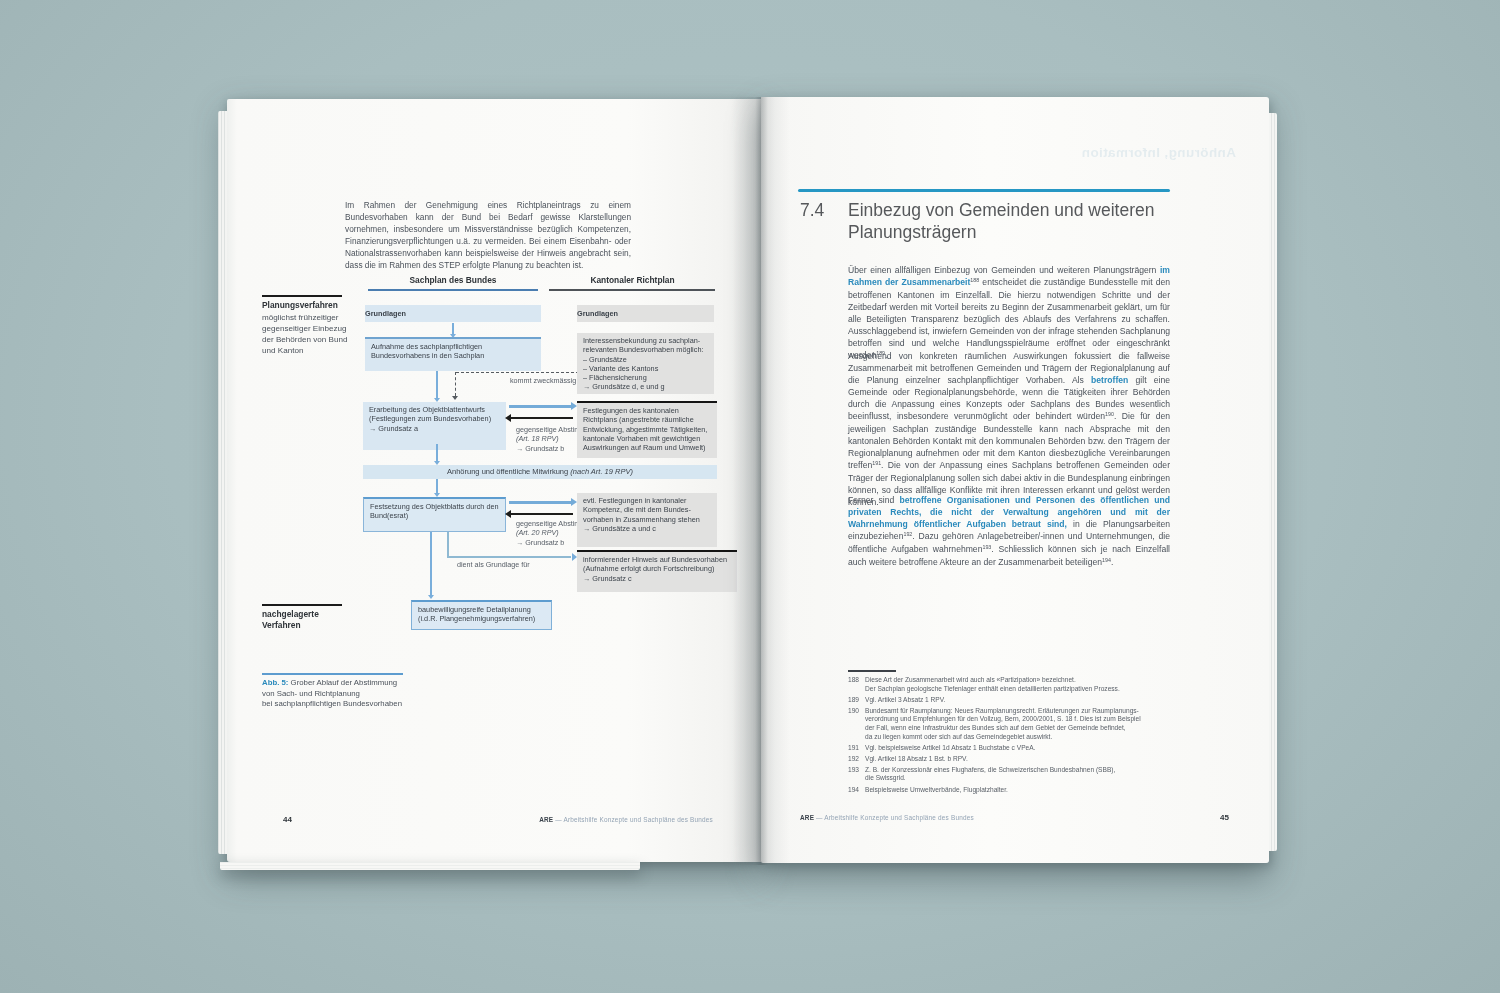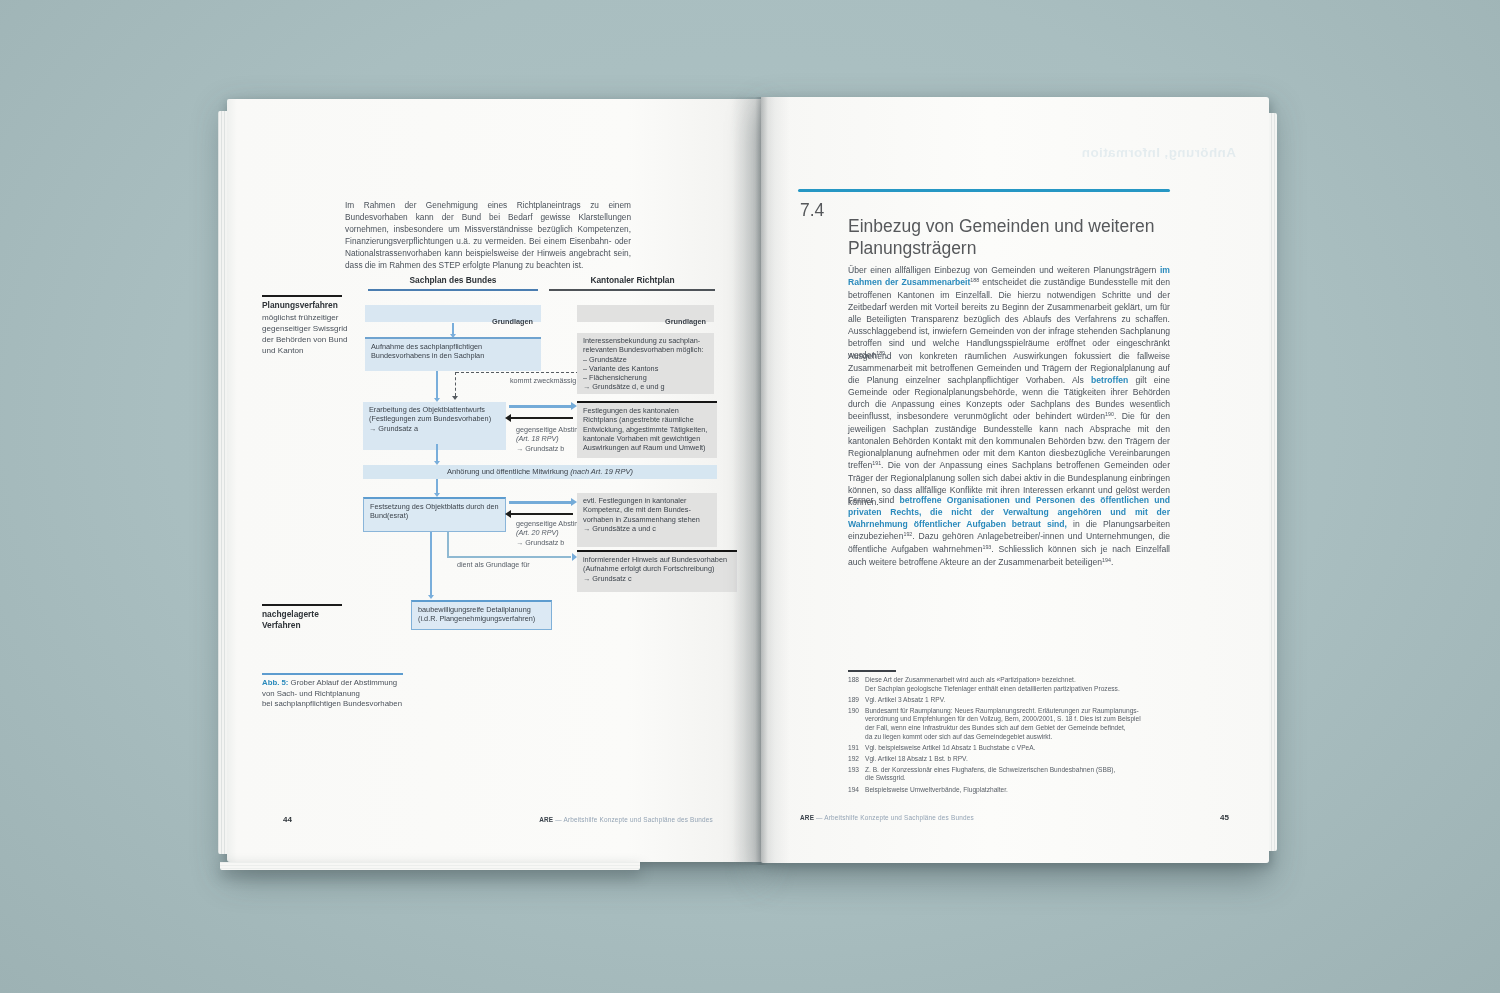--- a/index.html
+++ b/index.html
@@ -54,21 +54,21 @@
   .lp-side-body{left:35px;top:213px;width:95px;font-size:8.1px;line-height:11px;color:#4b525b;}
   .colhdr{position:absolute;top:176px;font-size:8.4px;font-weight:bold;color:#2e3338;text-align:center;}
   .colhdr-l{left:138px;width:176px;}
   .colhdr-r{left:322px;width:167px;}
   .ul-blue{left:141px;top:190px;width:170px;height:2px;background:#4a7db0;}
   .ul-dark{left:322px;top:190px;width:166px;height:2px;background:#4e5358;}
 
   .fbox{position:absolute;font-size:7.3px;line-height:9.3px;color:#3c434b;padding:3px 6px;box-sizing:border-box;}
   .fbox-blue{background:#d9e7f2;}
   .fbox-gray{background:#e1e1e0;}
-  .fbox-center{text-align:right;font-weight:bold;padding:8px;line-height:17px;}
+  .fbox-center{text-align:left;font-weight:bold;padding:0;line-height:17px;}
   .bx-grund-l{left:138px;top:206px;width:176px;height:17px;}
   .bx-grund-r{left:350px;top:206px;width:137px;height:17px;}
   .bx-aufnahme{left:138px;top:238px;width:176px;height:34px;border-top:2px solid #6fa3cf;}
   .bx-interesse{left:350px;top:234px;width:137px;height:61px;}
   .bx-erarbeit{left:136px;top:303px;width:143px;height:48px;}
   .bx-festl-richt{left:350px;top:302px;width:140px;height:57px;border-top:2.5px solid #141414;}
   .bar-anhoer{left:136px;top:366px;width:354px;height:14px;background:#d6e6f1;text-align:center;line-height:14px;font-size:7.5px;color:#3c434b;}
   .bx-festsetz{left:136px;top:398px;width:143px;height:35px;background:#dbe9f3;border:1px solid #8ab5d9;border-top:2px solid #5d9ccf;}
   .bx-evtl{left:350px;top:394px;width:140px;height:54px;}
   .bx-inform{left:350px;top:451px;width:160px;height:42px;border-top:2.5px solid #141414;}
@@ -117,21 +117,21 @@
   .footer-num{position:absolute;top:716px;font-size:8px;font-weight:bold;color:#30363c;text-align:center;}
   .footer-txt{position:absolute;top:717px;font-size:6.4px;letter-spacing:.2px;}
   .lp-num{left:56px;}
   .lp-foot{left:200px;width:286px;text-align:right;}
 
   
   .ghost{left:240px;top:48px;width:235px;transform:scaleX(-1);font-weight:bold;font-size:13.5px;
     color:#2e7da8;opacity:.10;filter:blur(.5px);letter-spacing:.4px;text-align:left;}
   .rp-rule{left:37px;top:92px;width:372px;height:3px;background:#2697c4;border-radius:2px;}
   .rp-hnum{left:39px;top:103px;font-size:17.5px;color:#56585b;}
-  .rp-htitle{left:87px;top:119px;width:335px;font-size:17.5px;line-height:21.5px;color:#56585b;}
+  .rp-htitle{left:87px;top:103px;width:335px;font-size:17.5px;line-height:21.5px;color:#56585b;}
   .body-p{position:absolute;left:87px;width:322px;font-size:8.6px;line-height:12px;color:#4b525b;text-align:justify;}
   .p1{top:158px;}
   .p2{top:244px;}
   .p3{top:388px;}
   .fn-rule{left:87px;top:573px;width:48px;height:1.5px;background:#3c4147;}
   .fn-wrap{position:absolute;left:87px;top:579px;width:334px;}
   .fn-row{display:flex;gap:4px;margin-bottom:2.5px;font-size:6.6px;line-height:8.6px;color:#5a6068;}
   .fn-num{width:13px;flex:none;}
   .fn-text{flex:1;white-space:pre-line;}
   .rp-foot{left:39px;width:300px;text-align:left;}
@@ -144,21 +144,21 @@
 
   <div class="page page-left">
     <div class="stack-left"></div>
     <div class="stack-bottom"></div>
 
     <p class="t just lp-intro">Im Rahmen der Genehmigung eines Richtplaneintrags zu einem Bundesvorhaben kann der Bund bei Bedarf gewisse Klarstellungen vornehmen, insbesondere um Missverständnisse bezüglich Kompetenzen, Finanzierungsverpflichtungen u.ä. zu vermeiden. Bei einem Eisenbahn- oder Nationalstrassenvorhaben kann beispielsweise der Hinweis angebracht sein, dass die im Rahmen des STEP erfolgte Planung zu beachten ist.</p>
 
     <div class="rule lp-side-rule"></div>
     <div class="t lp-side-title">Planungsverfahren</div>
     <div class="t pre lp-side-body">möglichst frühzeitiger
-gegenseitiger Swissgrid
+gegenseitiger Einbezug
 der Behörden von Bund
 und Kanton</div>
 
     <div class="colhdr colhdr-l">Sachplan des Bundes</div>
     <div class="rule ul-blue"></div>
     <div class="colhdr colhdr-r">Kantonaler Richtplan</div>
     <div class="rule ul-dark"></div>
 
     <div class="fbox fbox-blue fbox-center bx-grund-l">Grundlagen</div>
     <div class="fbox fbox-gray fbox-center bx-grund-r">Grundlagen</div>

